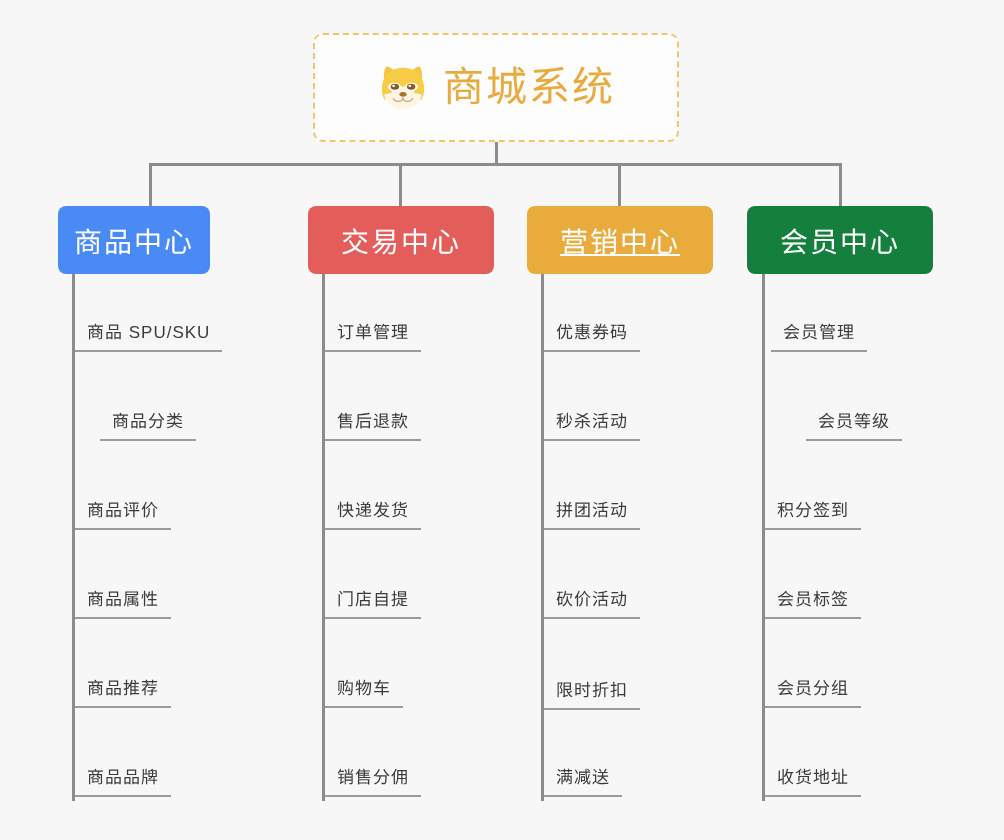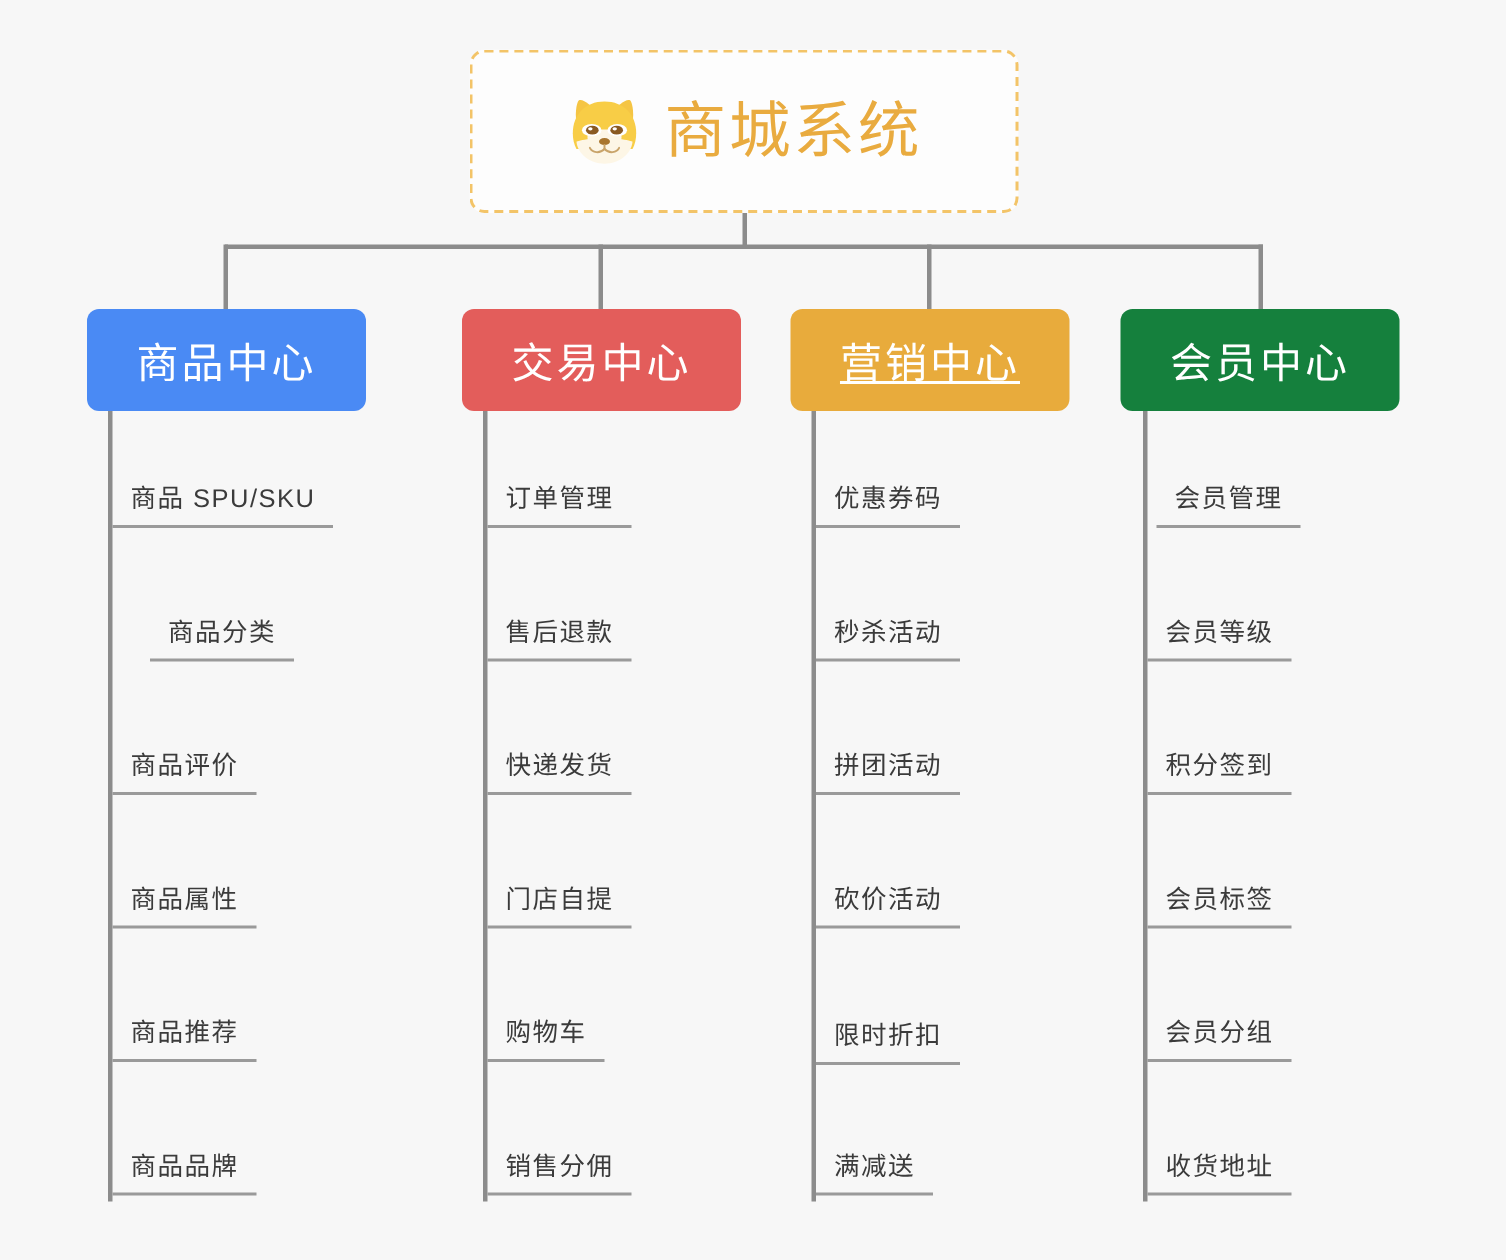--- a/index.html
+++ b/index.html
@@ -134,21 +134,21 @@
 
   <div class="line vline" style="left:495px; top:142px; height:23px;"></div>
 
   <div class="line hline" style="left:150px; top:163px; width:692px;"></div>
 
   <div class="line vline" style="left:149px; top:163px; height:43px;"></div>
   <div class="line vline" style="left:399px; top:163px; height:43px;"></div>
   <div class="line vline" style="left:618px; top:163px; height:43px;"></div>
   <div class="line vline" style="left:839px; top:163px; height:43px;"></div>
 
-  <div class="cat-head" style="left:58px;  top:206px; width:186px; background:#4a8af4;">
+  <div class="cat-head" style="left:58px;  top:206px; width:152px; background:#4a8af4;">
     <span>商品中心</span>
   </div>
   <div class="cat-head" style="left:308px; top:206px; width:186px; background:#e35d5b;">
     <span>交易中心</span>
   </div>
   <div class="cat-head" style="left:527px; top:206px; width:186px; background:#e8ab3c;text-decoration:underline;">
     <span>营销中心</span>
   </div>
   <div class="cat-head" style="left:747px; top:206px; width:186px; background:#15803d;">
     <span>会员中心</span>
@@ -211,21 +211,21 @@
     <span class="leaf-text">限时折扣</span>
   </div>
   <div class="leaf" style="left:544px; top:767px;">
     <span class="leaf-text">满减送</span>
   </div>
 
   <div class="col-spine" style="left:762px; top:274px; height:527px;"></div>
   <div class="leaf" style="left:735px; top:322px;margin-left:36px;">
     <span class="leaf-text">会员管理</span>
   </div>
-  <div class="leaf" style="left:765px; top:411px;">
+  <div class="leaf" style="left:765px; top:411px;padding-left:41px;">
     <span class="leaf-text">会员等级</span>
   </div>
   <div class="leaf" style="left:765px; top:500px;">
     <span class="leaf-text">积分签到</span>
   </div>
   <div class="leaf" style="left:765px; top:589px;">
     <span class="leaf-text">会员标签</span>
   </div>
   <div class="leaf" style="left:765px; top:678px;">
     <span class="leaf-text">会员分组</span>

